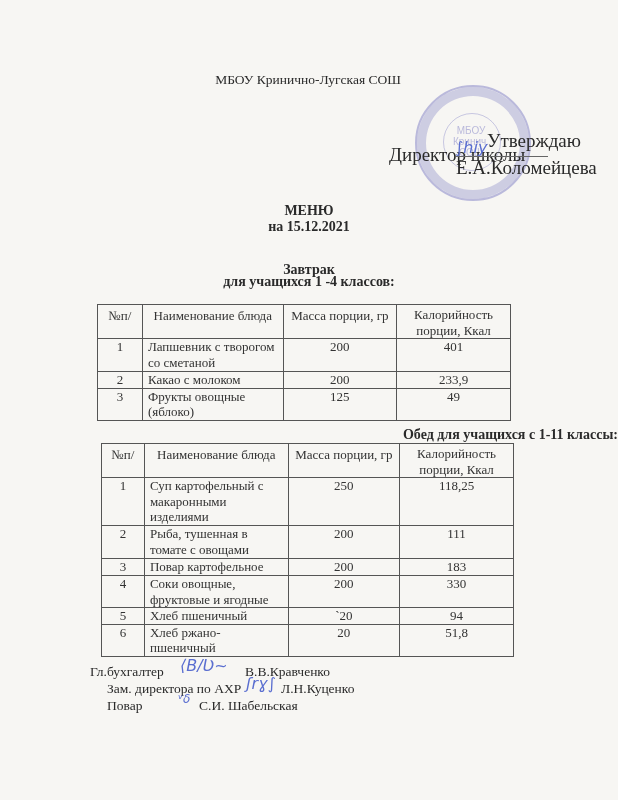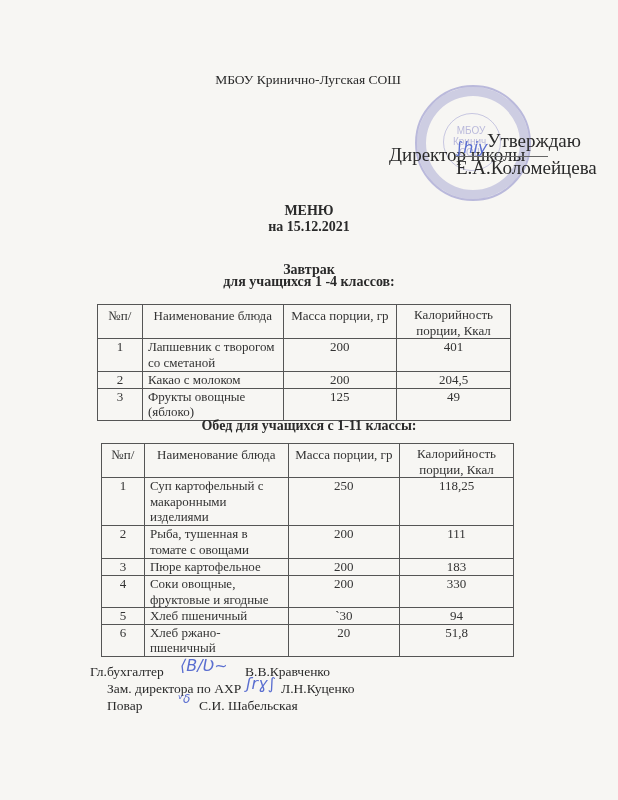--- a/index.html
+++ b/index.html
@@ -70,32 +70,32 @@
   <tr style="height:33px;">
     <td class="c">1</td>
     <td>Лапшевник с творогом со сметаной</td>
     <td class="c">200</td>
     <td class="c">401</td>
   </tr>
   <tr style="height:16px;">
     <td class="c">2</td>
     <td>Какао с молоком</td>
     <td class="c">200</td>
-    <td class="c">204,5</td>
+    <td class="c">233,9</td>
   </tr>
   <tr style="height:31px;">
     <td class="c">3</td>
     <td>Фрукты овощные (яблоко)</td>
     <td class="c">125</td>
     <td class="c">49</td>
   </tr>
 </tbody>
   </table>
 
-<div class="abs bold-c" style="top:418px;">Обед для учащихся с 1-11 классы:</div>
+<div class="abs bold-c" style="top:427px;text-align:right;">Обед для учащихся с 1-11 классы:</div>
 
 <table class="menu" style="left:101px; top:443px; width:413px;">
   <colgroup>
       <col style="width:43px">
       <col style="width:144px">
       <col style="width:112px">
       <col style="width:114px">
     </colgroup>
   <tbody>
       <tr style="height:34px;">
@@ -111,34 +111,34 @@
     <td class="c">118,25</td>
   </tr>
   <tr style="height:33px;">
     <td class="c">2</td>
     <td>Рыба, тушенная в томате с овощами</td>
     <td class="c">200</td>
     <td class="c">111</td>
   </tr>
   <tr style="height:17px;">
     <td class="c">3</td>
-    <td>Пюре картофельное</td>
+    <td>Повар картофельное</td>
     <td class="c">200</td>
     <td class="c">183</td>
   </tr>
   <tr style="height:31px;">
     <td class="c">4</td>
     <td>Соки овощные, фруктовые и ягодные</td>
     <td class="c">200</td>
     <td class="c">330</td>
   </tr>
   <tr style="height:15px;">
     <td class="c">5</td>
     <td>Хлеб пшеничный</td>
-    <td class="c">`30</td>
+    <td class="c">`20</td>
     <td class="c">94</td>
   </tr>
   <tr style="height:31px;">
     <td class="c">6</td>
     <td>Хлеб ржано-пшеничный</td>
     <td class="c">20</td>
     <td class="c">51,8</td>
   </tr>
 </tbody>
   </table>

